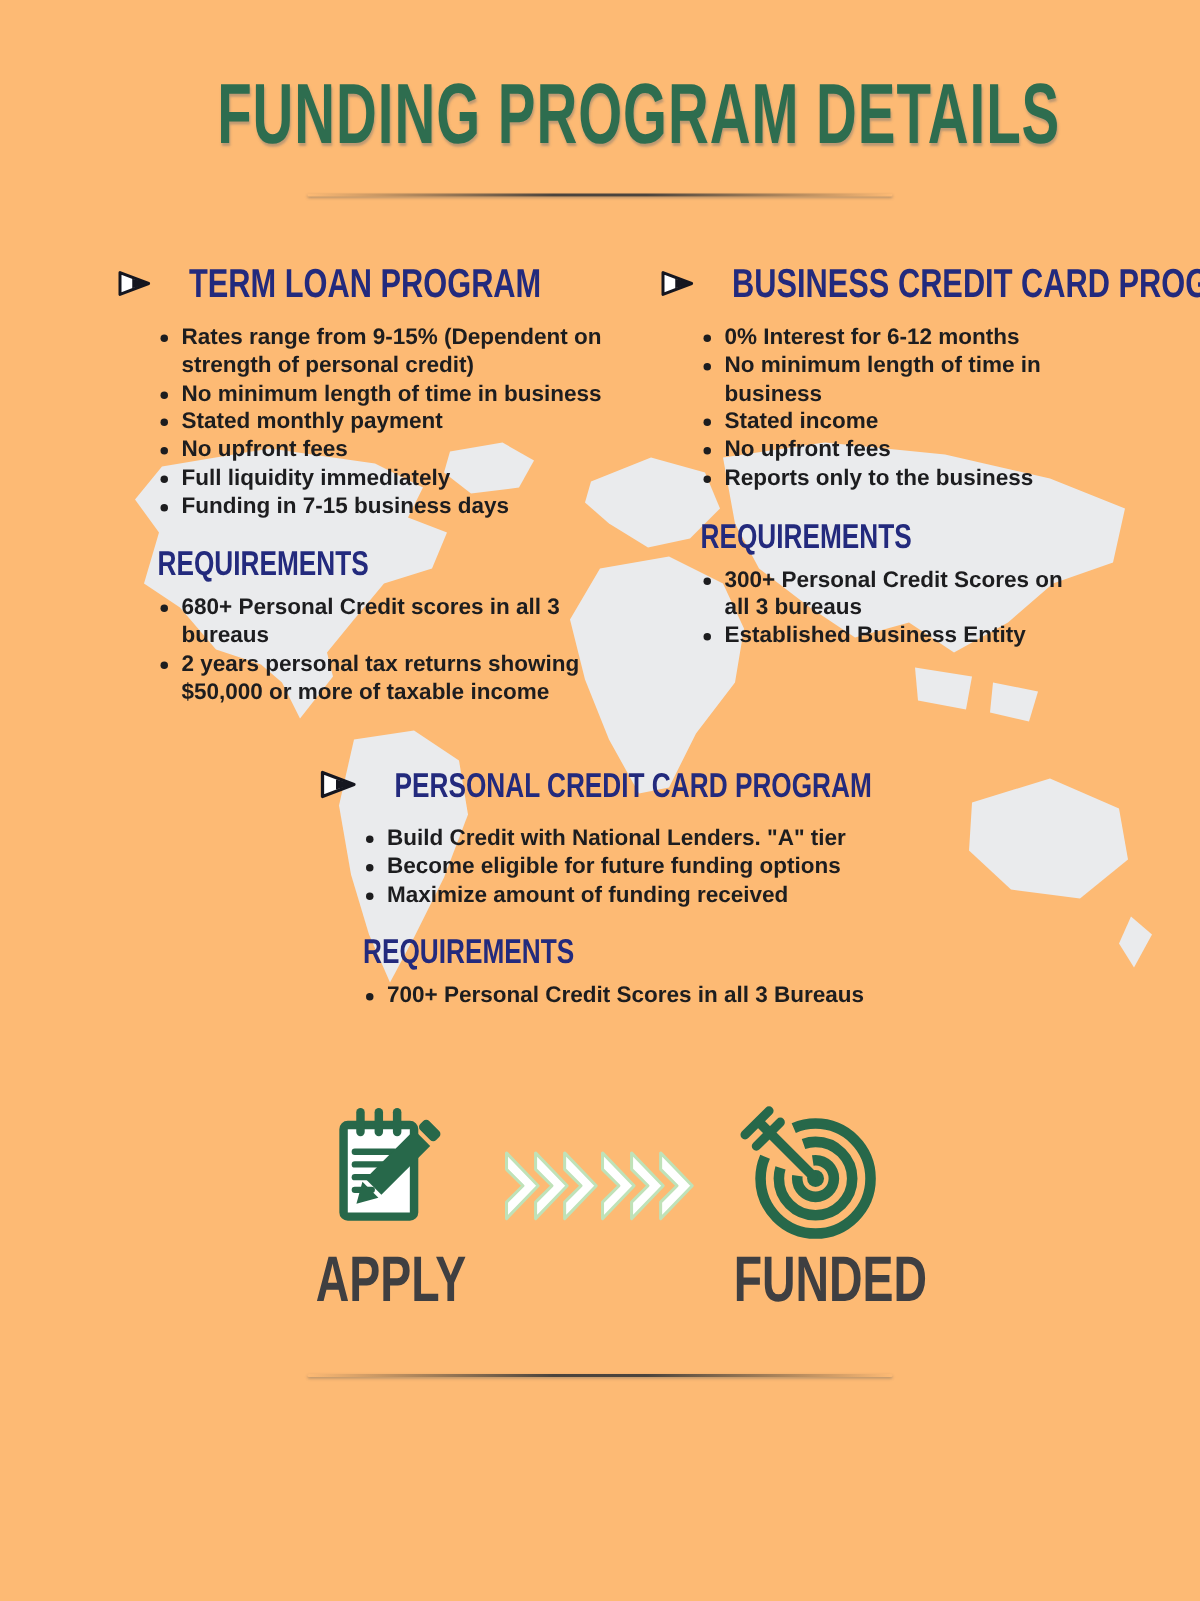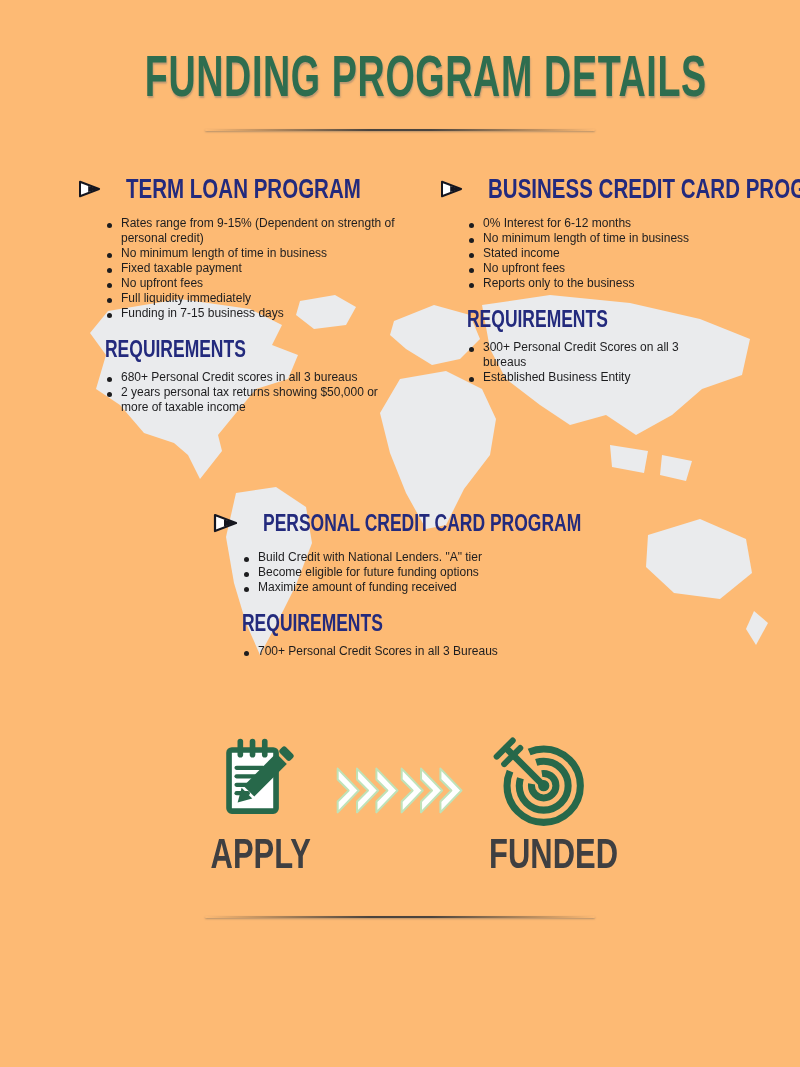--- a/index.html
+++ b/index.html
@@ -44,21 +44,21 @@
   h3.req-head {
     color:#232a7d; font-size:23px; font-weight:700; line-height:1;
     margin:17px 0 0 27px; white-space:nowrap;
   }
   .personal-block h3.req-head { margin-left:29px; }
 
   ul.bullets { list-style:none; margin:12px 0 0 28px; }
   .personal-block ul.bullets { margin-left:30px; }
   ul.bullets li {
     position:relative; padding-left:15px;
-    color:#1d1d1f; font-size:12px; font-weight:400; line-height:1.25;
+    color:#1d1d1f; font-size:15px; font-weight:700; line-height:1.25;
   }
   ul.bullets li::before {
     content:""; position:absolute; left:1px; top:7px;
     width:5px; height:5px; border-radius:50%; background:#1d1d1f;
   }
   ul.bullets.req-list { margin-top:9px; }
   .w-left  { width:305px; }
   .w-right { width:232px; }
   .w-lreq  { width:300px; }
   .w-rreq  { width:252px; }
@@ -107,21 +107,21 @@
         <svg viewBox="0 0 26 22" width="24" height="20">
           <path d="M2 3 L23 11 L2 19 Z" fill="#ffffff" stroke="#15161f" stroke-width="2.2" stroke-linejoin="round"></path>
           <path d="M11 7.6 L23 11 L11 14.4 Z" fill="#15161f"></path>
         </svg>
       </span>
       <h2><span class="cond-l">TERM LOAN PROGRAM</span></h2>
     </div>
     <ul class="bullets w-left">
       <li>Rates range from 9-15% (Dependent on strength of personal credit)</li>
       <li>No minimum length of time in business</li>
-      <li>Fixed taxable payment</li>
+      <li>Stated monthly payment</li>
       <li>No upfront fees</li>
       <li>Full liquidity immediately</li>
       <li>Funding in 7-15 business days</li>
     </ul>
     <h3 class="req-head"><span class="cond-l">REQUIREMENTS</span></h3>
     <ul class="bullets req-list w-lreq">
       <li>680+ Personal Credit scores in all 3 bureaus</li>
       <li>2 years personal tax returns showing $50,000 or more of taxable income</li>
     </ul>
   </section>

